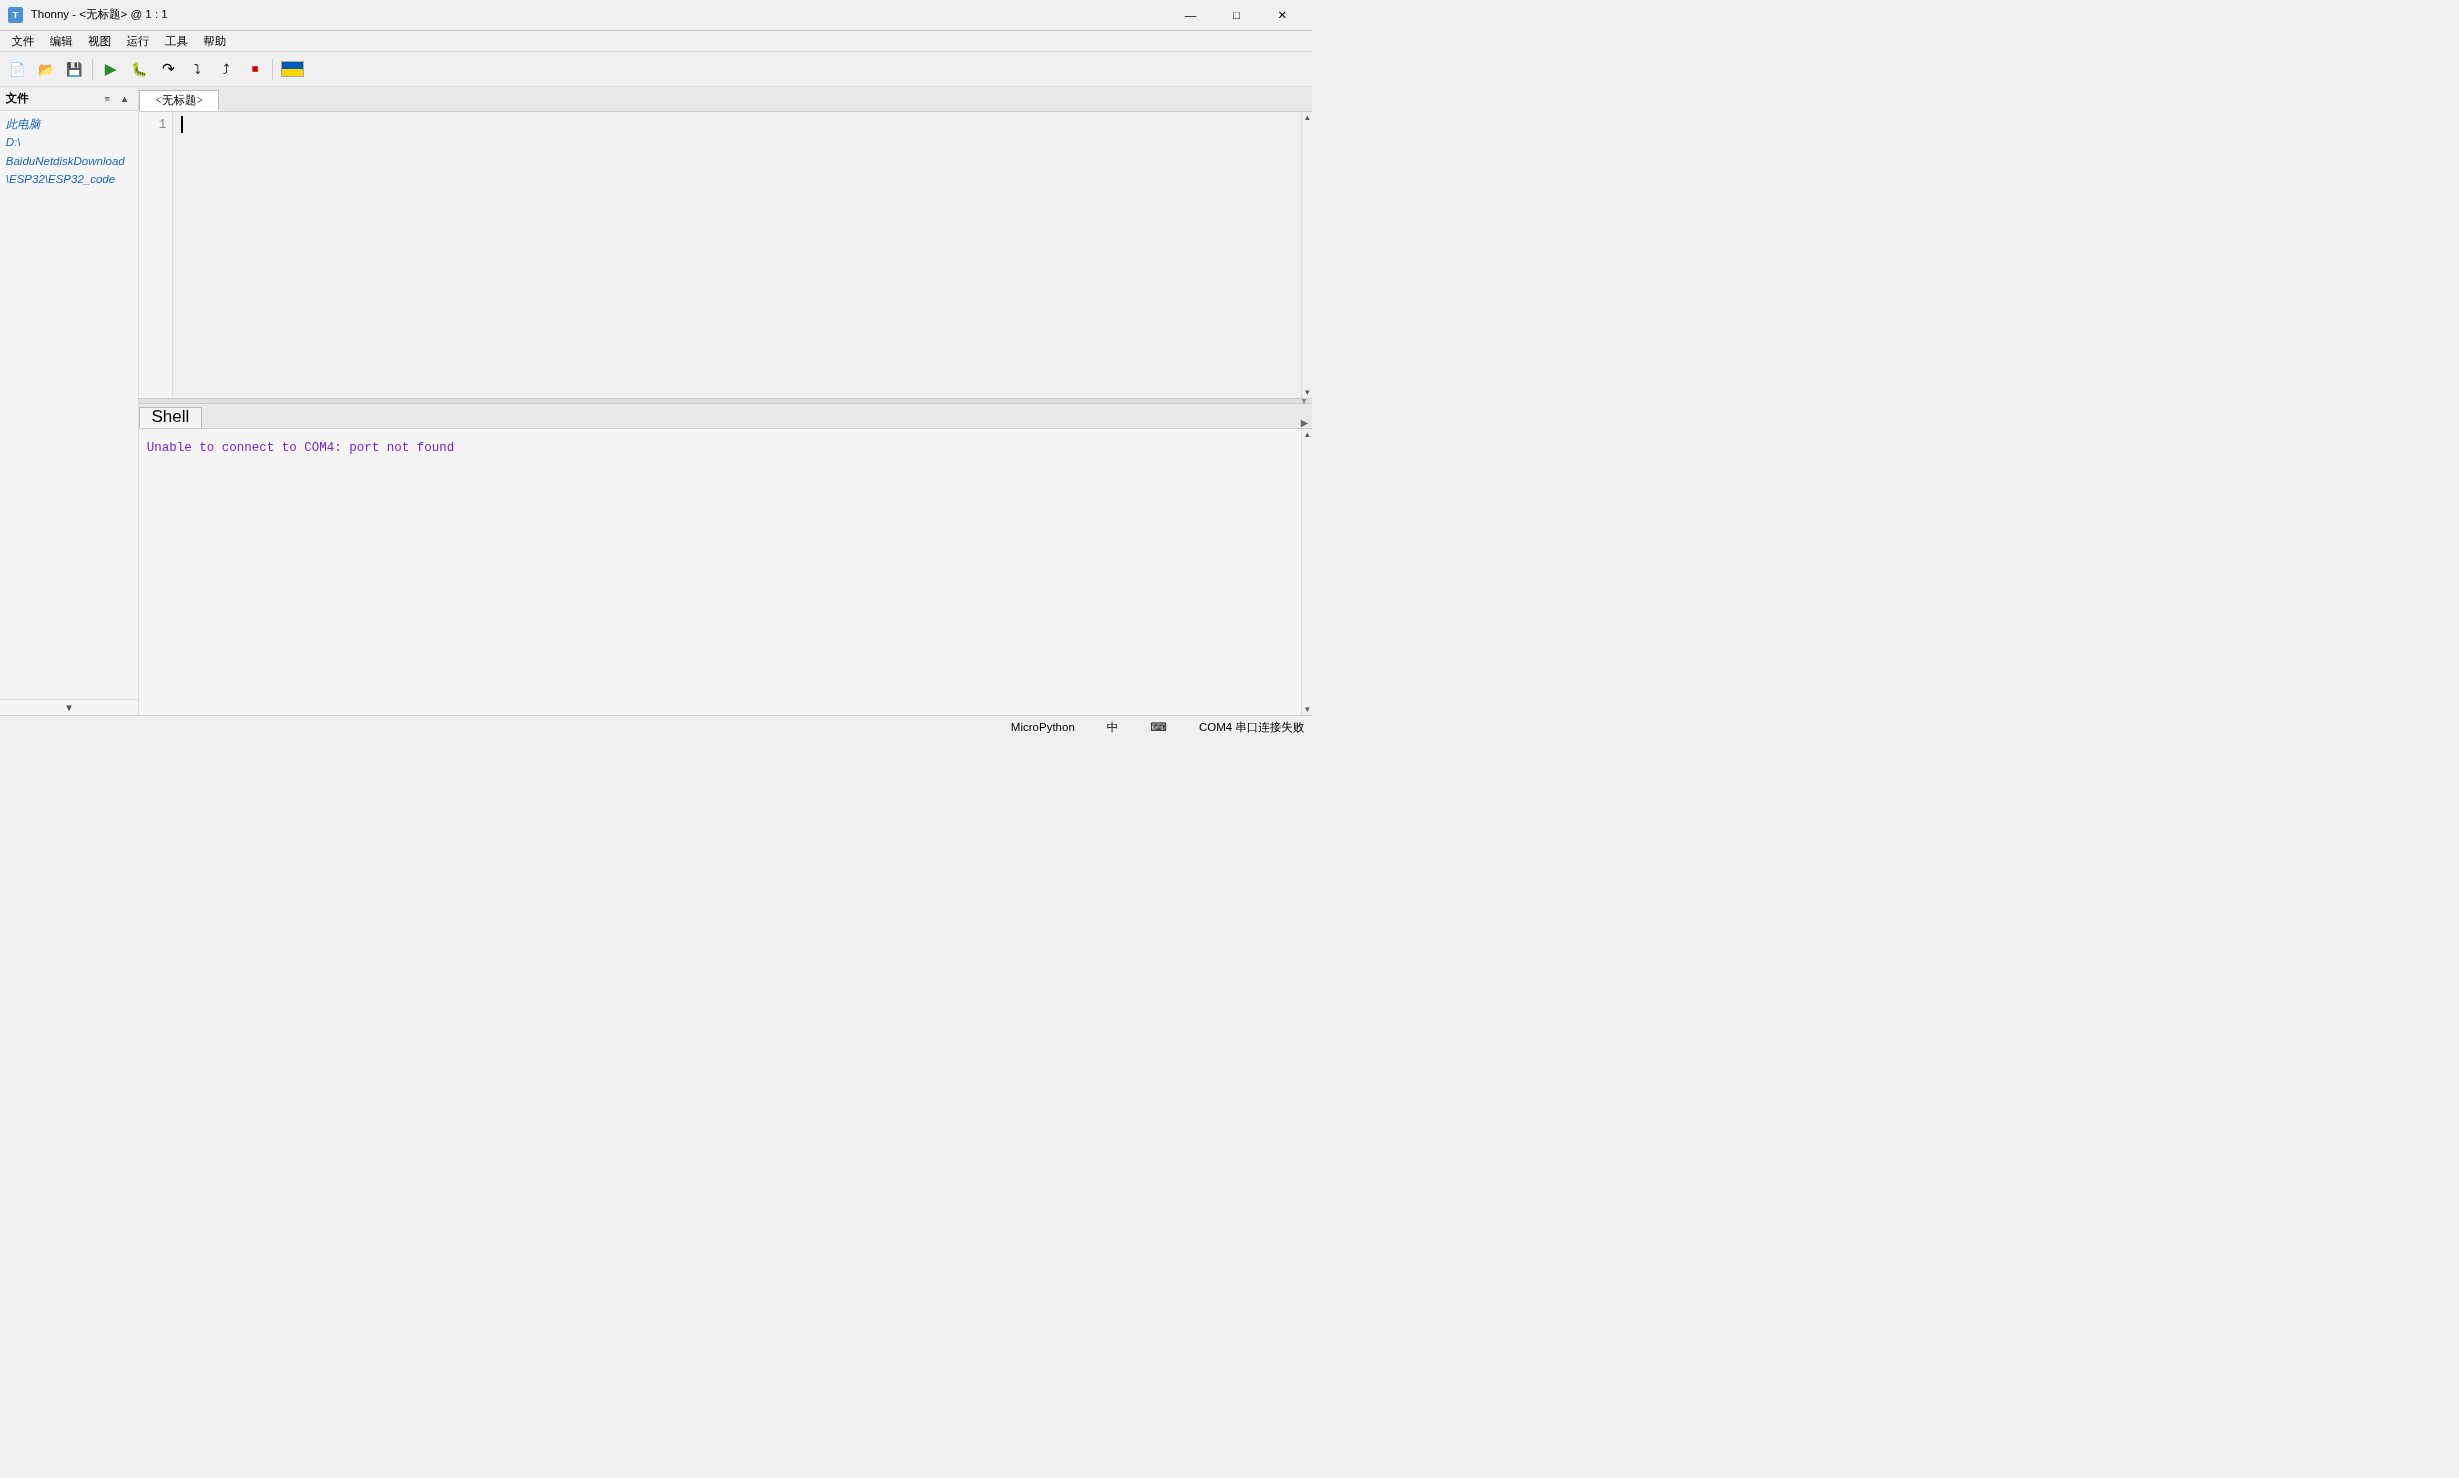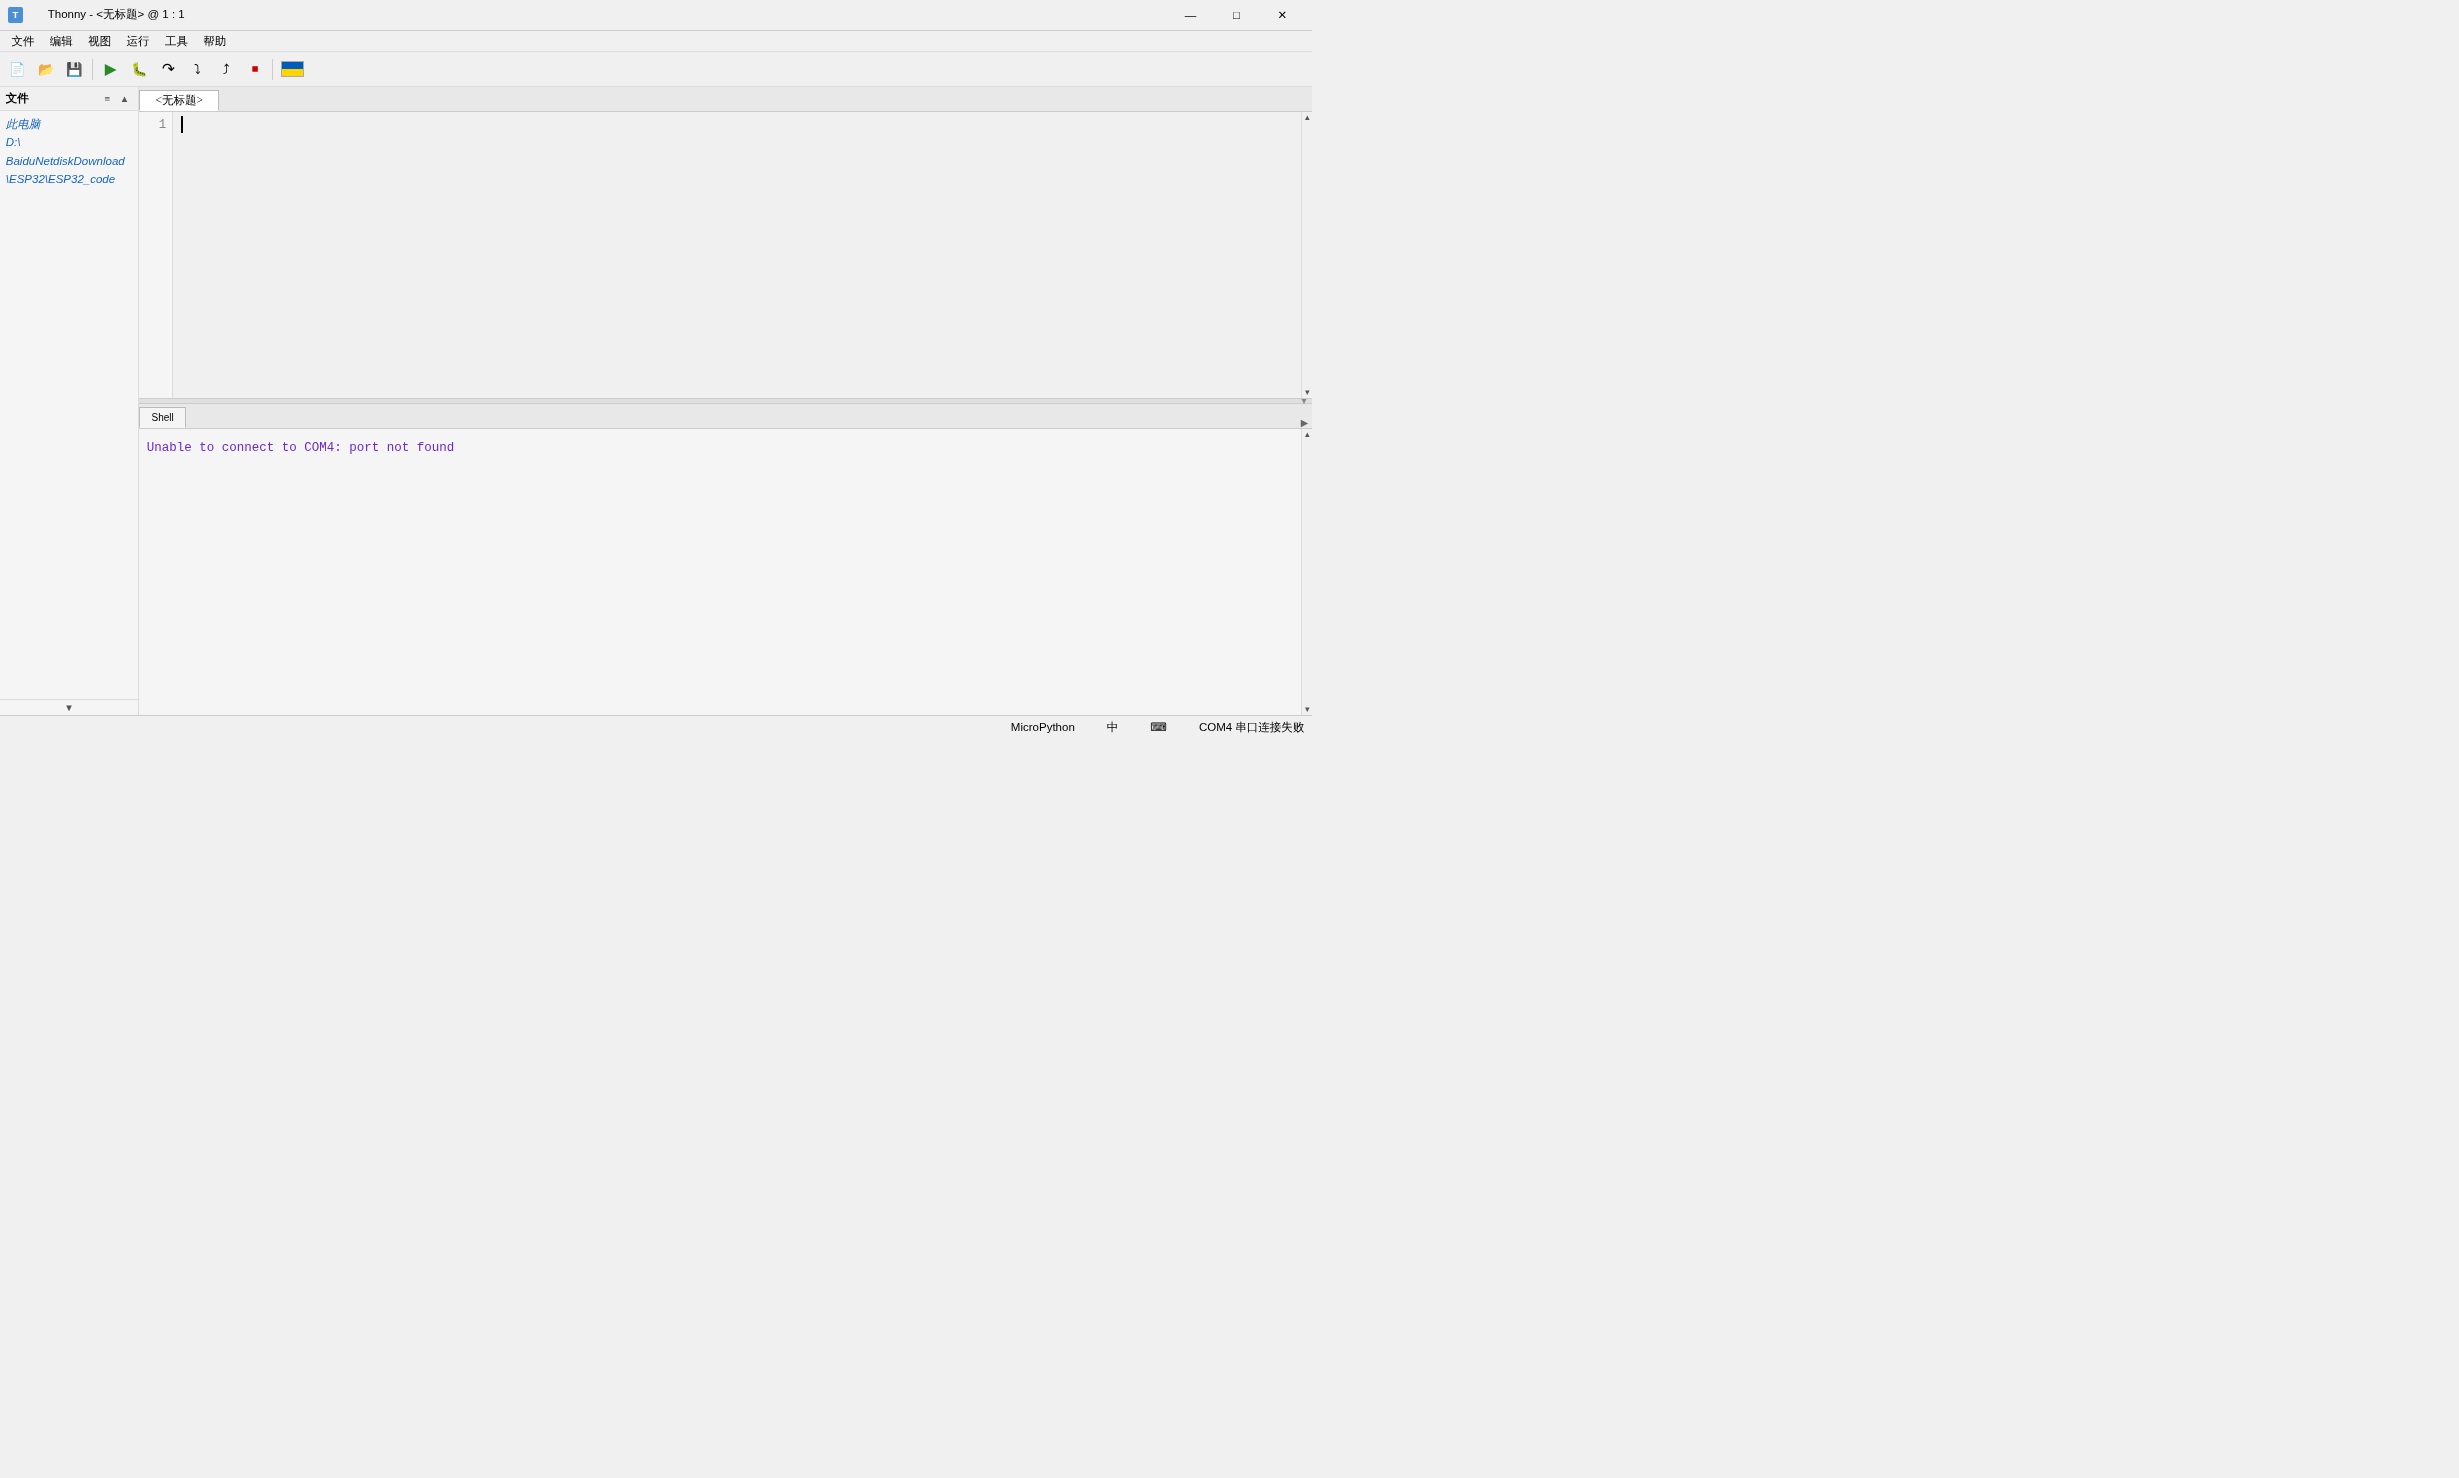--- a/index.html
+++ b/index.html
@@ -44,21 +44,20 @@
       align-items: center;
       justify-content: center;
       font-size: 9.6px;
       color: white;
       font-weight: bold;
     }
 
     .title-bar-title {
       font-size: 11.5px;
       color: #000;
-      margin-left: 17px;
     }
 
     .title-bar-controls {
       display: flex;
       gap: 1.9px;
     }
 
     .title-bar-btn {
       width: 44px;
       height: 31px;
@@ -286,21 +285,21 @@
       align-items: flex-end;
       justify-content: space-between;
     }
 
     .shell-tab {
       padding: 3.8px 11.5px;
       background: #d0d0d0;
       border: 1px solid #bbb;
       border-bottom: none;
       cursor: pointer;
-      font-size: 10px;
+      font-size: 17px;
       height: 21px;
       display: flex;
       align-items: center;
       margin-top: 40px;
     }
 
     .shell-tab.active {
       background: #f5f5f5;
       border-bottom: 1px solid #f5f5f5;
     }

